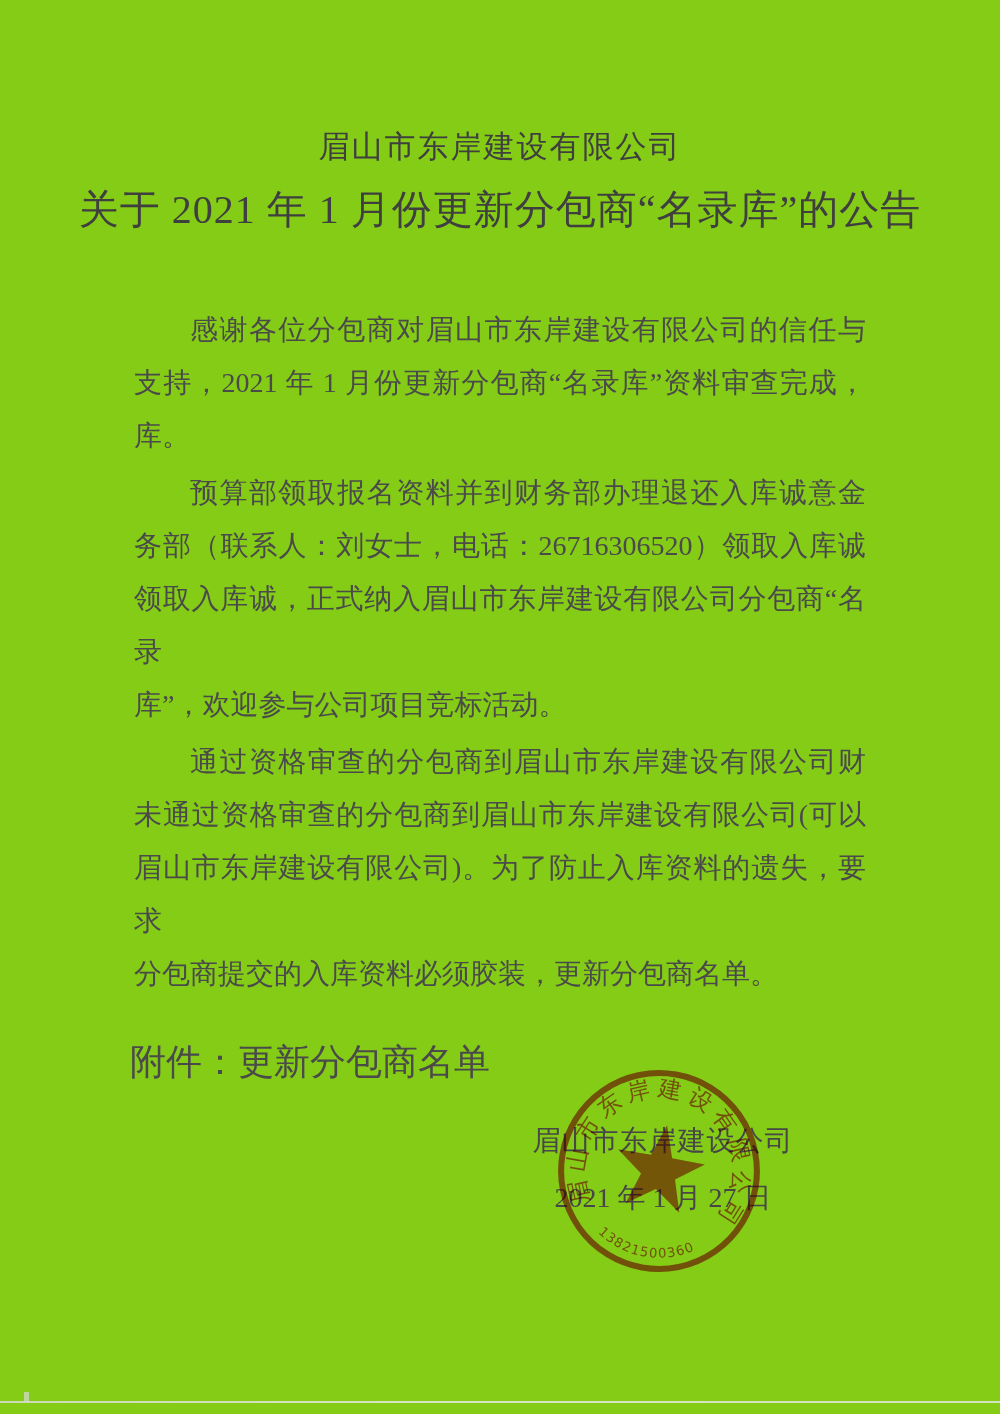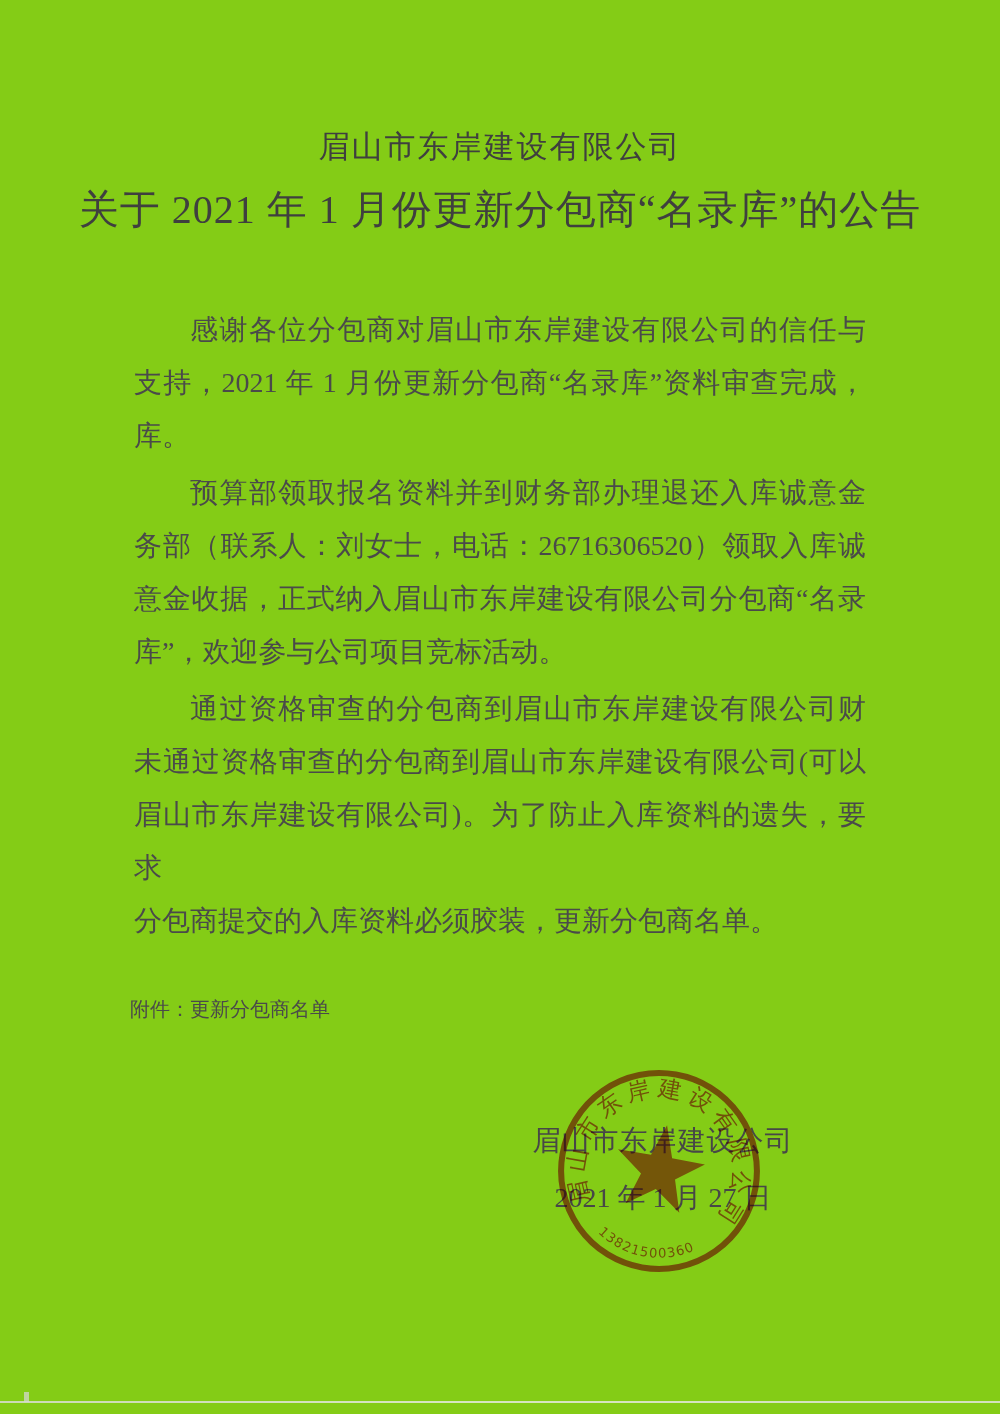--- a/index.html
+++ b/index.html
@@ -36,21 +36,21 @@
     font-size:28px;
     line-height:53px;
     text-align:justify;
     text-align-last:justify;
     color:#4a4a4a;
   }
   .line.first{text-indent:56px;}
   .line.last{text-align-last:left;}
   .attachment{
     margin-top:42px;
-    font-size:20px;
+    font-size:36px;
     line-height:40px;
     color:#4a4a4a;
   }
   .signature{
     position:absolute;
     left:513px;top:1122px;
     width:300px;
     text-align:center;
   }
   .sig-company{
@@ -115,21 +115,21 @@
 
     <div class="para">
       <div class="line first">感谢各位分包商对眉山市东岸建设有限公司的信任与</div>
       <div class="line">支持，2021 年 1 月份更新分包商“名录库”资料审查完成，</div>
       <div class="line last">库。</div>
     </div>
 
     <div class="para">
       <div class="line first">预算部领取报名资料并到财务部办理退还入库诚意金</div>
       <div class="line">务部（联系人：刘女士，电话：26716306520）领取入库诚</div>
-      <div class="line">意金收据，正式纳入眉山市东岸建设有限公司分包商“名录</div>
+      <div class="line">领取入库诚，正式纳入眉山市东岸建设有限公司分包商“名录</div>
       <div class="line last">库”，欢迎参与公司项目竞标活动。</div>
     </div>
 
     <div class="para">
       <div class="line first">通过资格审查的分包商到眉山市东岸建设有限公司财</div>
       <div class="line">未通过资格审查的分包商到眉山市东岸建设有限公司(可以</div>
       <div class="line">眉山市东岸建设有限公司)。为了防止入库资料的遗失，要求</div>
       <div class="line last">分包商提交的入库资料必须胶装，更新分包商名单。</div>
     </div>
 

